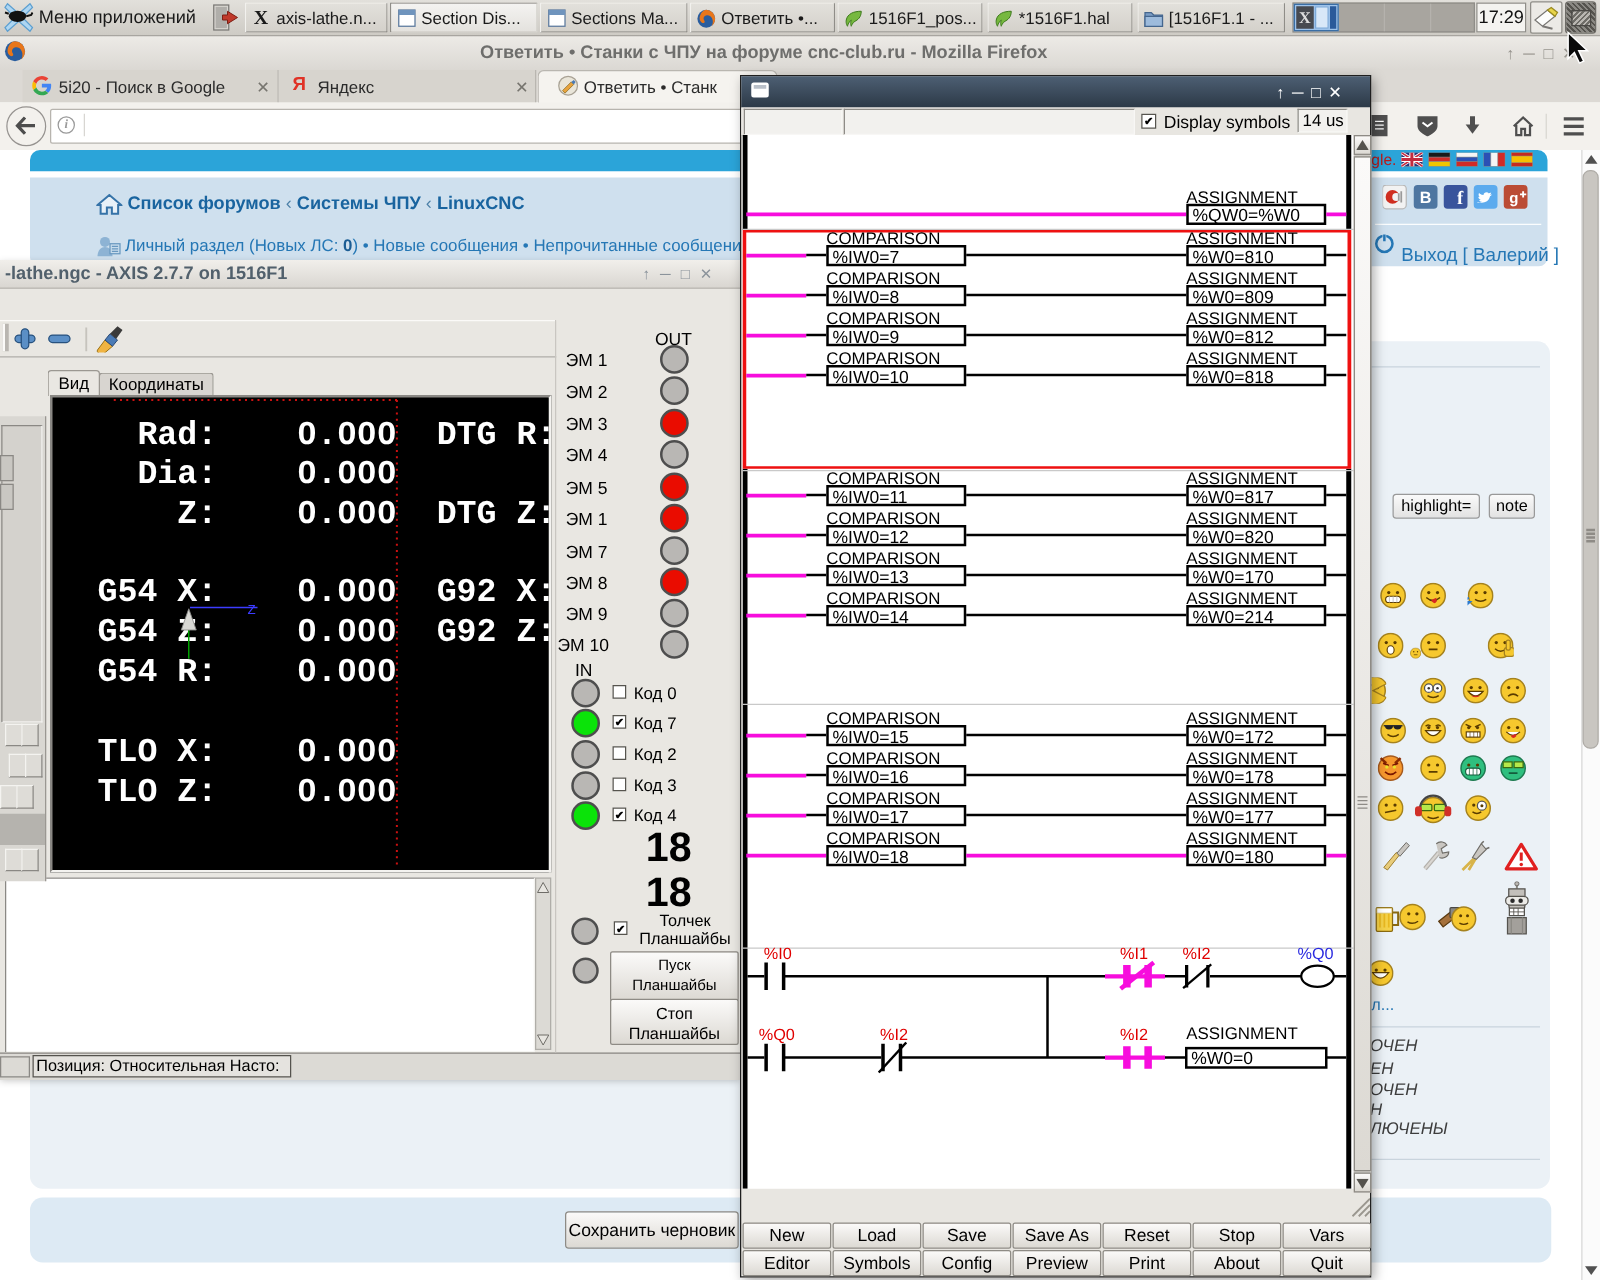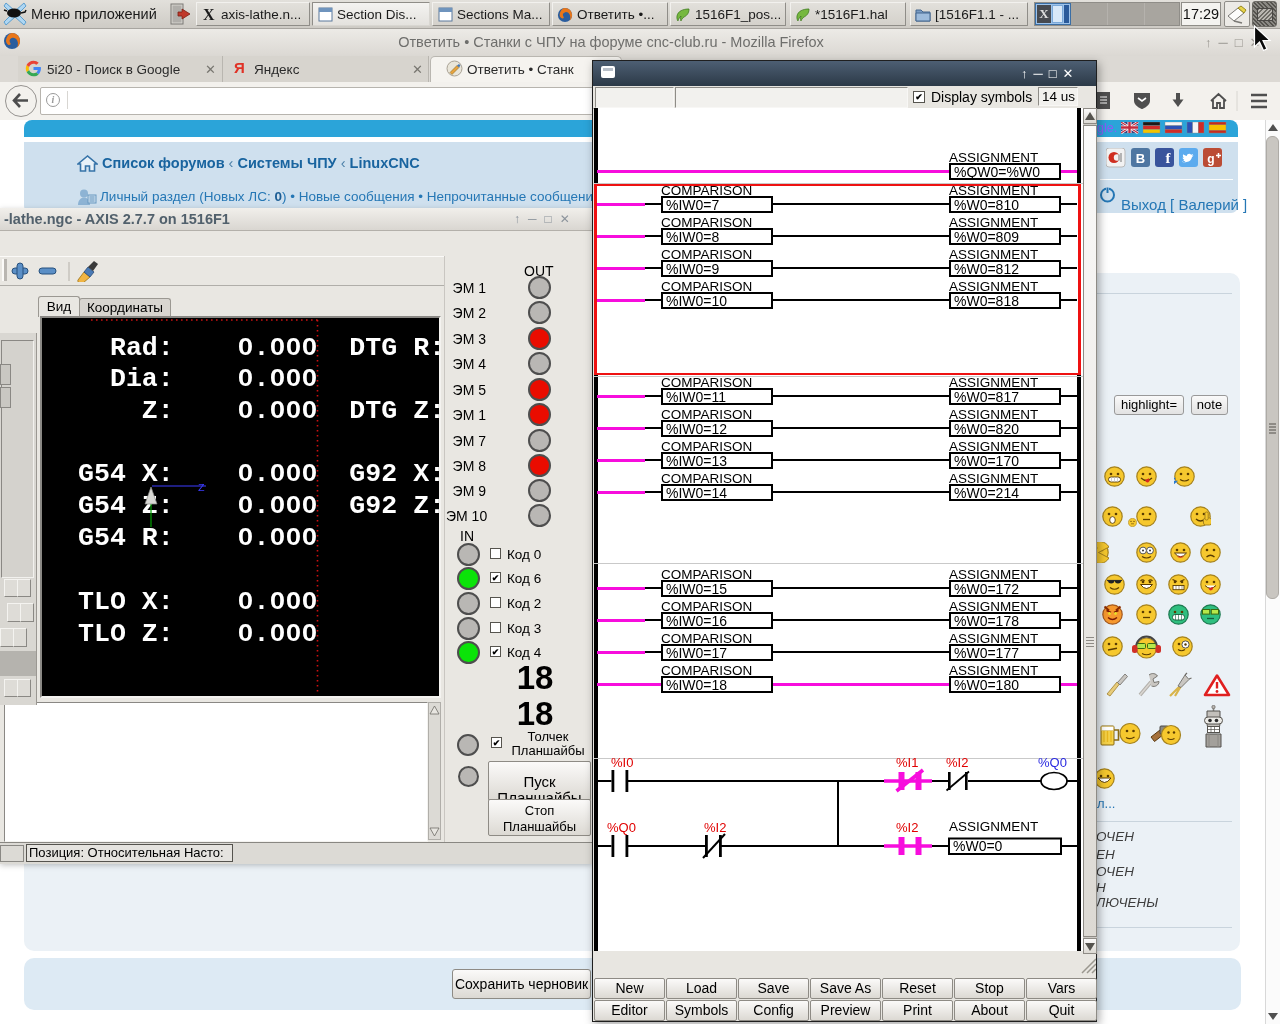--- a/index.html
+++ b/index.html
@@ -18,21 +18,21 @@
 .smi{position:absolute}
 </style></head>
 <body>
 <div class="ab" style="left:0;top:28px;width:1280px;height:996px">
 
 <div class="ab" style="left:0;top:0;width:1280px;height:28px;background:linear-gradient(#edebe7,#dbd8d3);border-bottom:1px solid #b5b2ac">
  <svg class="ab" style="left:3px;top:4px" width="18" height="18" viewBox="0 0 18 18">
         <circle cx="9" cy="9" r="8" fill="#2a5d9e"></circle>
         <path d="M9 1a8 8 0 0 1 8 8c0 3-1.5 5.5-3 6.5 1-2 1.4-4.5.3-6.8C13.2 6.3 11 5.5 9.5 5.8 7.5 6.2 6.5 7.5 6.6 9c.1 1.4 1.2 2 1 3-.2 1-1.6 1.3-2.8.4C3 11 2.6 8.6 3.4 6.4 4.5 3.2 6.6 1 9 1z" fill="#e8761a"></path>
       </svg>
- <div class="ab" style="left:0;top:6px;width:1222px;text-align:center;font-weight:normal;font-size:14.5px;color:#6e6e6c">Ответить • Станки с ЧПУ на форуме cnc-club.ru - Mozilla Firefox</div>
+ <div class="ab" style="left:0;top:6px;width:1222px;text-align:center;font-weight:bold;font-size:14.5px;color:#6e6e6c">Ответить • Станки с ЧПУ на форуме cnc-club.ru - Mozilla Firefox</div>
  <div class="ab" style="left:1205px;top:7px;font-size:13px;color:#97948e;letter-spacing:7px">↑─□✕</div>
 </div>
 
 <div class="ab" style="left:0;top:28px;width:1280px;height:26px;background:#dcd9d4">
  <div class="ab" style="left:18px;top:0;width:204px;height:26px;background:#d7d4ce;border-right:1px solid #b9b6b0"></div>
  <div class="ab" style="left:223px;top:0;width:205px;height:26px;background:#d7d4ce;border-right:1px solid #b9b6b0"></div>
  <svg class="ab" style="left:25px;top:4px" width="17" height="17" viewBox="0 0 48 48">
         <path fill="#4285f4" d="M45 24c0-1.6-.1-2.8-.4-4H24v8.1h11.9c-.2 2-1.5 5-4.4 7l6.7 5.2C42.2 36.7 45 31 45 24z"></path>
         <path fill="#34a853" d="M24 46c5.9 0 10.9-1.9 14.5-5.3l-6.9-5.3c-1.9 1.3-4.4 2.2-7.6 2.2-5.8 0-10.7-3.8-12.5-9.1l-7 5.4C8.1 41.1 15.4 46 24 46z"></path>
         <path fill="#fbbc05" d="M11.5 28.5c-.5-1.4-.8-2.9-.8-4.5s.3-3.1.8-4.5l-7.1-5.4C3 16.9 2.2 20.3 2.2 24s.8 7.1 2.2 9.9z"></path>
@@ -71,21 +71,21 @@
    <path d="M115 11 122.5 4l7.5 7M117 10v8h4v-5h3v5h4v-8" stroke-width="1.8"></path>
    <path d="M141 1v20" stroke="#d8d6d1" stroke-width="1"></path>
    <path d="M155 5h16M155 11h16M155 17h16" stroke-width="2.6"></path>
   </g>
       </svg>
 </div>
 
 <div class="ab" style="left:0;top:64px;width:1280px;height:932px">
  <div class="ab" style="left:0;top:28px;width:1280px;height:904px;background:#fff"></div>
  <div class="ab" style="left:24px;top:28px;width:1214px;height:17px;background:#2ba4d9;border-radius:8px 8px 0 0"></div>
- <div class="ab" style="left:1097px;top:29px;font-size:12.5px;color:#8b5cf6">gle.</div>
+ <div class="ab" style="left:1097px;top:29px;font-size:12.5px;color:#b91c1c">gle.</div>
  <svg class="ab" style="left:1121px;top:30px" width="110" height="12" viewBox="0 0 110 12">
   <g stroke="#888" stroke-width=".4">
   <rect x="0" y="0" width="17" height="11" fill="#29337a"></rect>
           <path d="M0 0 17 11M17 0 0 11" stroke="#fff" stroke-width="2.6"></path>
           <path d="M0 0 17 11M17 0 0 11" stroke="#c32b3e" stroke-width="1.2"></path>
           <path d="M8.5 0v11M0 5.5h17" stroke="#fff" stroke-width="4"></path>
           <path d="M8.5 0v11M0 5.5h17" stroke="#c32b3e" stroke-width="2.4"></path>
   <g transform="translate(22,0)">
             <rect width="17" height="3.7" fill="#1a1a1a"></rect>
             <rect y="3.7" width="17" height="3.7" fill="#d02b27"></rect>
@@ -497,37 +497,37 @@
  <div class="lbl" style="left:452px;top:275px;width:34px;text-align:right;font-size:14px">ЭМ 9</div>
     <div class="led" style="left:528px;top:271px;width:23px;height:23px"></div>
  <div class="lbl" style="left:446px;top:300px;width:40px;text-align:right;font-size:14px">ЭМ 10</div>
     <div class="led" style="left:528px;top:296px;width:23px;height:23px"></div>
  <div class="ab" style="left:460px;top:320px;font-size:14px">IN</div>
  <div class="led" style="left:457px;top:335px;width:23px;height:23px"></div>
     <div class="cb" style="left:490px;top:340px"></div>
     <div class="lbl" style="left:507px;top:339px">Код 0</div>
  <div class="led grn" style="left:457px;top:359px;width:23px;height:23px"></div>
     <div class="cb" style="left:490px;top:364px">✔</div>
-    <div class="lbl" style="left:507px;top:363px">Код 6</div>
+    <div class="lbl" style="left:507px;top:363px">Код 7</div>
  <div class="led" style="left:457px;top:384px;width:23px;height:23px"></div>
     <div class="cb" style="left:490px;top:389px"></div>
     <div class="lbl" style="left:507px;top:388px">Код 2</div>
  <div class="led" style="left:457px;top:409px;width:23px;height:23px"></div>
     <div class="cb" style="left:490px;top:414px"></div>
     <div class="lbl" style="left:507px;top:413px">Код 3</div>
  <div class="led grn" style="left:457px;top:433px;width:23px;height:23px"></div>
     <div class="cb" style="left:490px;top:438px">✔</div>
     <div class="lbl" style="left:507px;top:437px">Код 4</div>
  <div class="ab" style="left:500px;top:453px;width:70px;text-align:center;font-weight:bold;font-size:33px;line-height:33px">18</div>
  <div class="ab" style="left:500px;top:489px;width:70px;text-align:center;font-weight:bold;font-size:33px;line-height:33px">18</div>
  <div class="led" style="left:457px;top:526px;width:22px;height:22px"></div>
  <div class="cb" style="left:491px;top:529px">✔</div>
  <div class="ab" style="left:500px;top:522px;width:96px;text-align:center;font-size:13px;line-height:13.5px">Толчек<br>Планшайбы</div>
  <div class="led" style="left:458px;top:558px;width:21px;height:21px"></div>
- <div class="gb" style="left:488px;top:553px;width:103px;height:40px;font-size:15px;line-height:16px;padding-top:12px;border-radius:2px">Пуск<br>Планшайбы</div>
+ <div class="gb" style="left:488px;top:553px;width:103px;height:40px;font-size:12px;line-height:16px;padding-top:2px;border-radius:2px">Пуск<br>Планшайбы</div>
  <div class="gb" style="left:488px;top:591px;width:103px;height:37px;font-size:13px;line-height:16px;padding-top:3px;border-radius:2px">Стоп<br>Планшайбы</div>
 </div>
 <div class="ab" style="left:0;top:333px;width:36px;height:372px;background:#d9d7d2;border-right:1px solid #9a9792">
  <div class="ab" style="left:1px;top:7px;width:31px;height:236px;background:#d4d2cd;border:1px solid;border-color:#8a8884 #f2f1ee #f2f1ee #8a8884"></div>
  <div class="ab" style="left:0;top:31px;width:9px;height:19px;background:#c9c7c2;border:1px solid #8a8884"></div>
  <div class="ab" style="left:0;top:54px;width:9px;height:19px;background:#c9c7c2;border:1px solid #8a8884"></div>
  <div class="ab" style="left:4px;top:246px;width:12px;height:16px;background:#dedcd7;border:1px solid;border-color:#f4f3f0 #8a8884 #8a8884 #f4f3f0"></div>
  <div class="ab" style="left:17px;top:246px;width:12px;height:16px;background:#dedcd7;border:1px solid;border-color:#f4f3f0 #8a8884 #8a8884 #f4f3f0"></div>
  <div class="ab" style="left:7px;top:270px;width:12px;height:17px;background:#dedcd7;border:1px solid;border-color:#f4f3f0 #8a8884 #8a8884 #f4f3f0"></div>
  <div class="ab" style="left:20px;top:270px;width:12px;height:17px;background:#dedcd7;border:1px solid;border-color:#f4f3f0 #8a8884 #8a8884 #f4f3f0"></div>

